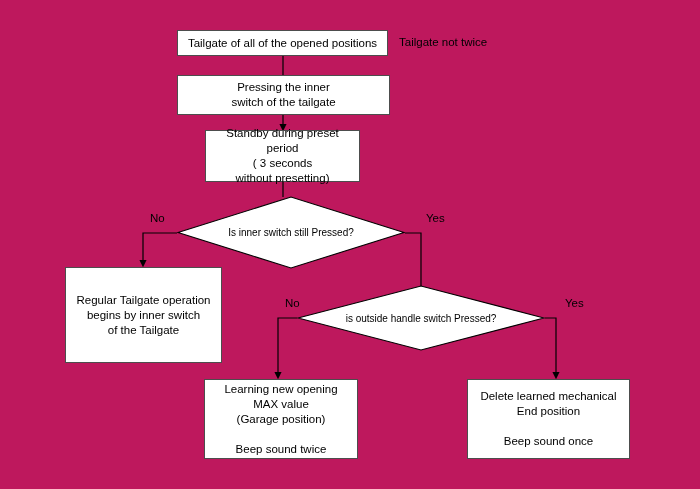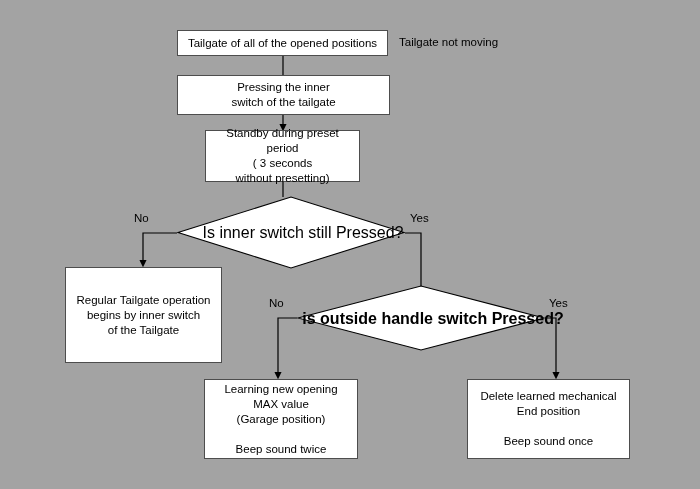--- a/index.html
+++ b/index.html
@@ -9,21 +9,21 @@
     background: #ffffff;
   }
   body {
     font-family: "Liberation Sans", sans-serif;
     color: #000000;
   }
   #canvas {
     position: relative;
     width: 700px;
     height: 489px;
-    background: #a3a3a3;
+    background: #be185d;
     overflow: hidden;
   }
   .node {
     position: absolute;
     box-sizing: border-box;
     border: 1px solid #4d4d4d;
     background: #ffffff;
     display: flex;
     align-items: center;
     justify-content: center;
@@ -40,38 +40,39 @@
     line-height: 15px;
     color: #000000;
     white-space: pre;
   }
   .edge-label {
     position: absolute;
     font-size: 11.5px;
     line-height: 13px;
     color: #000000;
     white-space: pre;
+    margin-left: 16px;
   }
   .diamond-wrap {
     position: absolute;
   }
   .diamond-wrap svg {
     display: block;
   }
   .diamond-text {
     position: absolute;
-    left: 12px;
+    left: 0;
     top: 0;
     width: 100%;
     height: 100%;
     display: flex;
     align-items: center;
     justify-content: center;
     text-align: center;
-    font-size: 16px;
+    font-size: 10px;
     line-height: 15px;
     color: #000000;
     white-space: pre;
   }
   #connectors {
     position: absolute;
     left: 0;
     top: 0;
     width: 700px;
     height: 489px;
@@ -100,21 +101,21 @@
 
     <polyline points="405,233 421,233 421,286" fill="none" stroke="#000000" stroke-width="1.2"></polyline>
 
     <polyline points="297,318 278,318 278,377" fill="none" stroke="#000000" stroke-width="1.2" marker-end="url(#arrow)"></polyline>
 
     <polyline points="545,318 556,318 556,377" fill="none" stroke="#000000" stroke-width="1.2" marker-end="url(#arrow)"></polyline>
   </svg>
 
   <div class="node" style="left:177px; top:30px; width:211px; height:26px;">Tailgate of all of the opened positions</div>
 
-  <div class="free-label" style="left:399px; top:35px;">Tailgate not moving</div>
+  <div class="free-label" style="left:399px; top:35px;">Tailgate not twice</div>
 
   <div class="node" style="left:177px; top:75px; width:213px; height:40px;">Pressing the inner
 switch of the tailgate</div>
 
   <div class="node" style="left:205px; top:130px; width:155px; height:52px;">Standby during preset period
 ( 3 seconds
 without presetting)</div>
 
   <div class="diamond-wrap" style="left:177px; top:196px; width:228px; height:73px;">
     <svg width="228" height="73" viewBox="0 0 228 73">
@@ -123,21 +124,21 @@
     <div class="diamond-text">Is inner switch still Pressed?</div>
   </div>
 
   <div class="edge-label" style="left:134px; top:212px;">No</div>
   <div class="edge-label" style="left:410px; top:212px;">Yes</div>
 
   <div class="node" style="left:65px; top:267px; width:157px; height:96px;">Regular Tailgate operation
 begins by inner switch
 of the Tailgate</div>
 
-  <div class="diamond-wrap" style="left:297px; top:285px; width:248px; height:66px;font-weight:bold;">
+  <div class="diamond-wrap" style="left:297px; top:285px; width:248px; height:66px;">
     <svg width="248" height="66" viewBox="0 0 248 66">
       <polygon points="1,33 124,1 247,33 124,65" fill="#ffffff" stroke="#000000" stroke-width="1.1"></polygon>
     </svg>
     <div class="diamond-text">is outside handle switch Pressed?</div>
   </div>
 
   <div class="edge-label" style="left:269px; top:297px;">No</div>
   <div class="edge-label" style="left:549px; top:297px;">Yes</div>
 
   <div class="node" style="left:204px; top:379px; width:154px; height:80px;">Learning new opening

